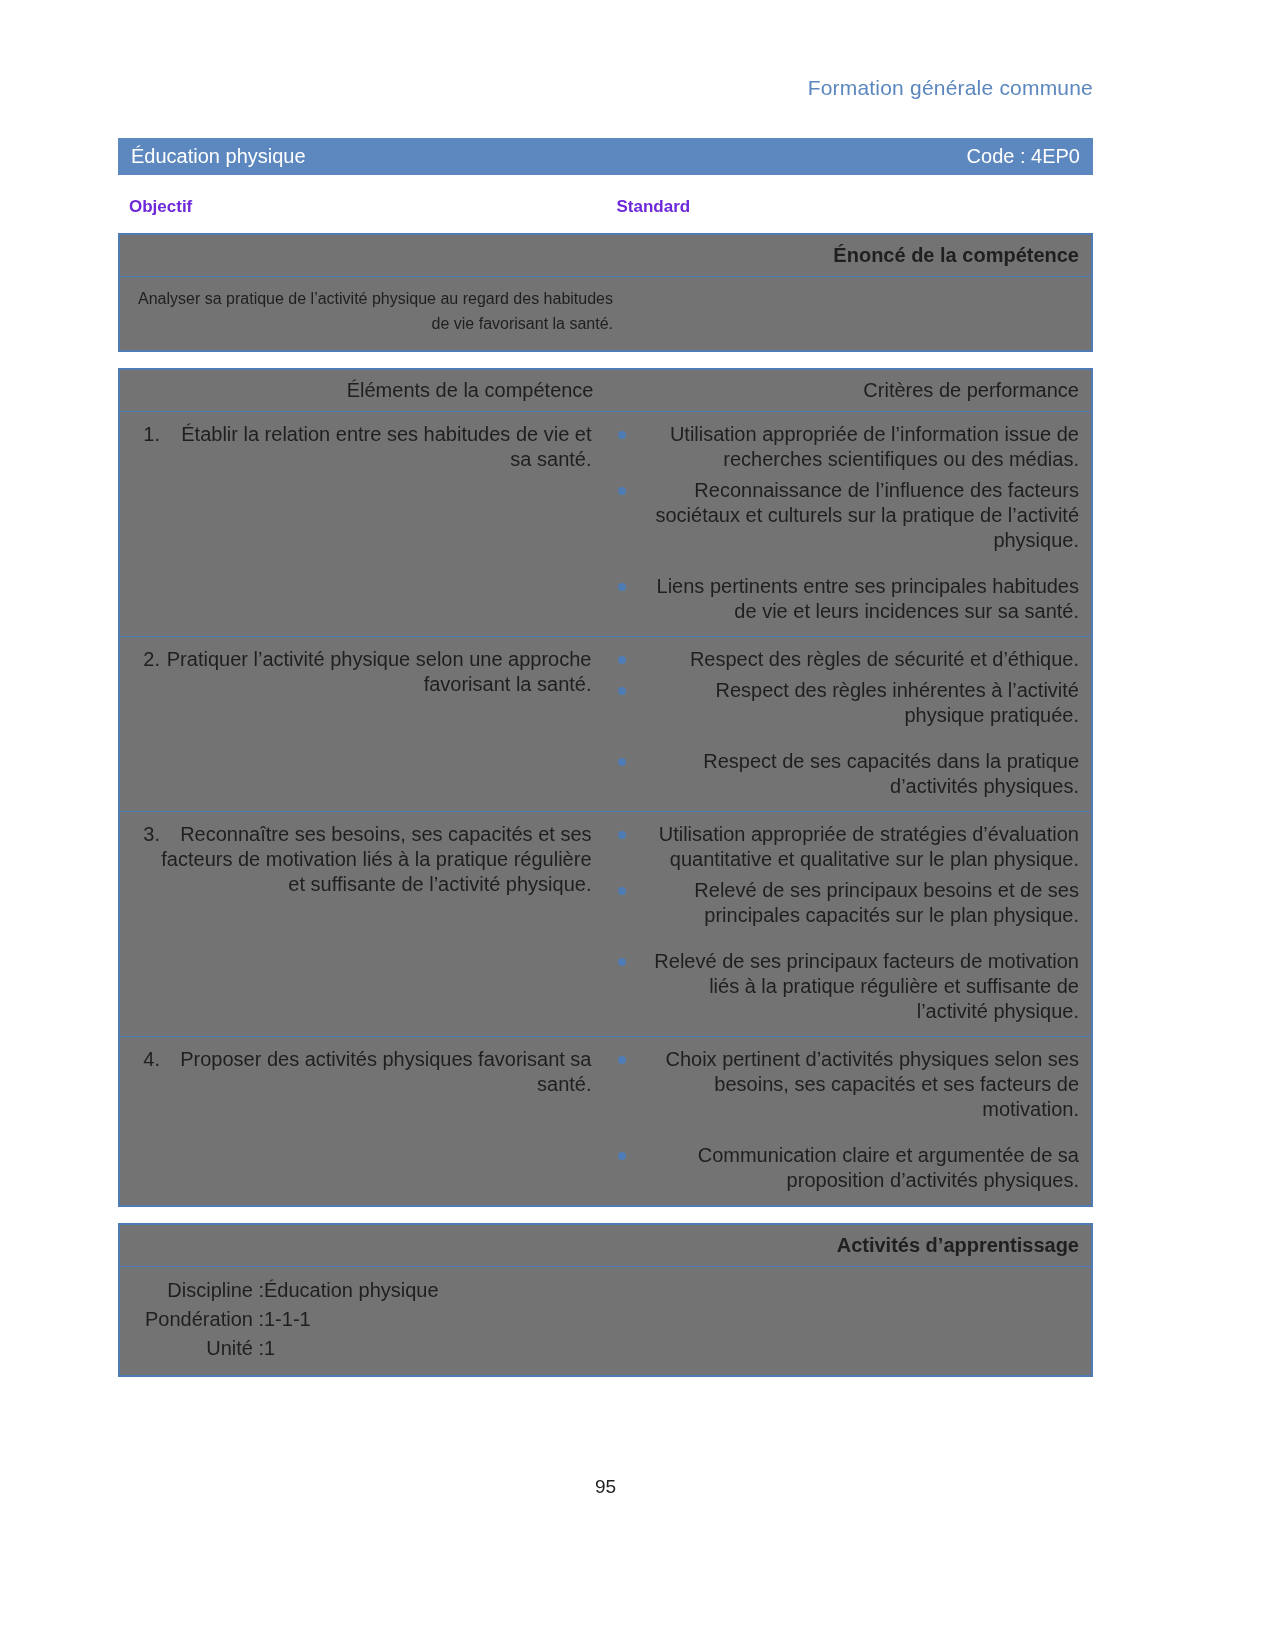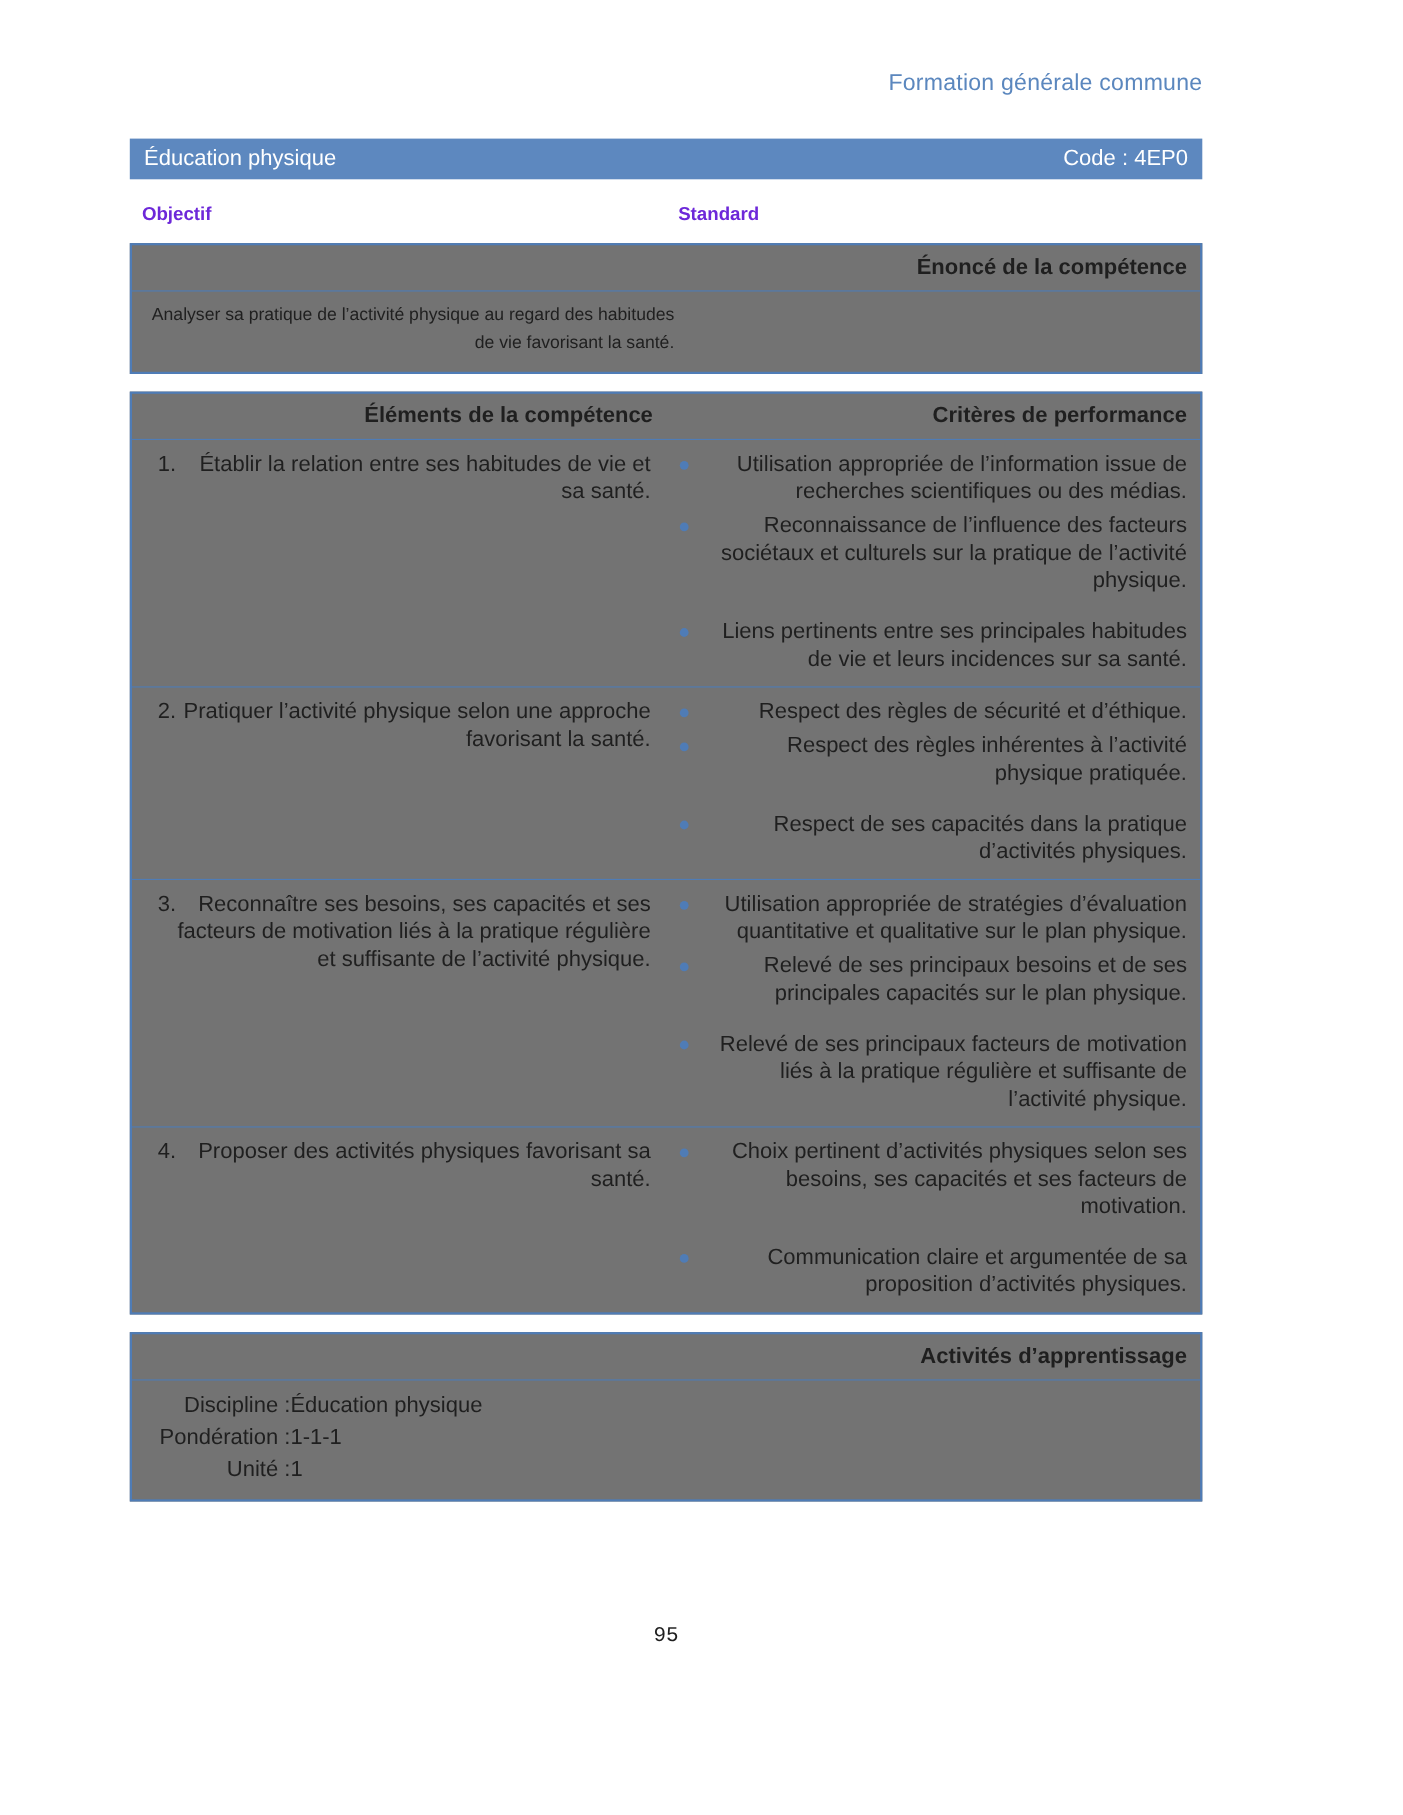--- a/index.html
+++ b/index.html
@@ -3,21 +3,21 @@
 <meta charset="utf-8">
 <style>
   * { margin:0; padding:0; box-sizing:border-box; }
   html, body { background:#ffffff; }
   body {
     width:1275px; height:1650px;
     position:relative; overflow:hidden;
     font-family:"Liberation Sans", sans-serif;
     color:#1f1f1f;
   }
-  .content { position:absolute; left:118px; top:0; width:975px; }
+  .content { position:absolute; left:118px; top:12px; width:975px; }
 
   .top-heading {
     margin-top:64px;
     text-align:right;
     color:#5b87be;
     font-size:21px;
     letter-spacing:0.2px;
   }
 
   .banner {
@@ -48,21 +48,21 @@
     border-bottom:1px solid #4f7cb6;
   }
   .enonce-body {
     font-size:16px;
     line-height:25px;
     padding:9px 12px 14px 12px;
     max-width:505px;
   }
 
   .thead { display:flex; border-bottom:1px solid #4f7cb6; }
-  .thead > div { width:50%; font-weight:bold; font-size:20px; padding:9px 12px; }
+  .thead > div { width:50%; font-weight:normal; font-size:20px; padding:9px 12px; }
 
   .trow { display:flex; border-bottom:1px solid #4f7cb6; font-size:20px; line-height:25px; }
   .trow:last-child { border-bottom:none; }
 
   .cell-left { width:50%; padding:10px 14px 12px 12px; display:flex; align-items:flex-start; }
   .num { flex:0 0 28px; width:28px; }
   .etext { flex:1; }
 
   .cell-right { width:50%; padding:10px 12px 12px 12px; }
   .bullet-item { display:flex; margin-bottom:6px; }
@@ -78,21 +78,20 @@
 
   .activites-body { padding:9px 12px 12px 12px; font-size:20px; }
   .field-row { display:flex; line-height:29px; }
   .field-label { flex:0 0 132px; width:132px; }
 
   .page-number {
     position:absolute;
     top:1476px; left:118px; width:975px;
     text-align:center;
     font-size:19px;
-    font-family:Liberation Mono, monospace;
   }
 </style>
 </head>
 <body>
 
 <div class="content">
 
   <div class="top-heading">Formation générale commune</div>
 
   <div class="banner">

